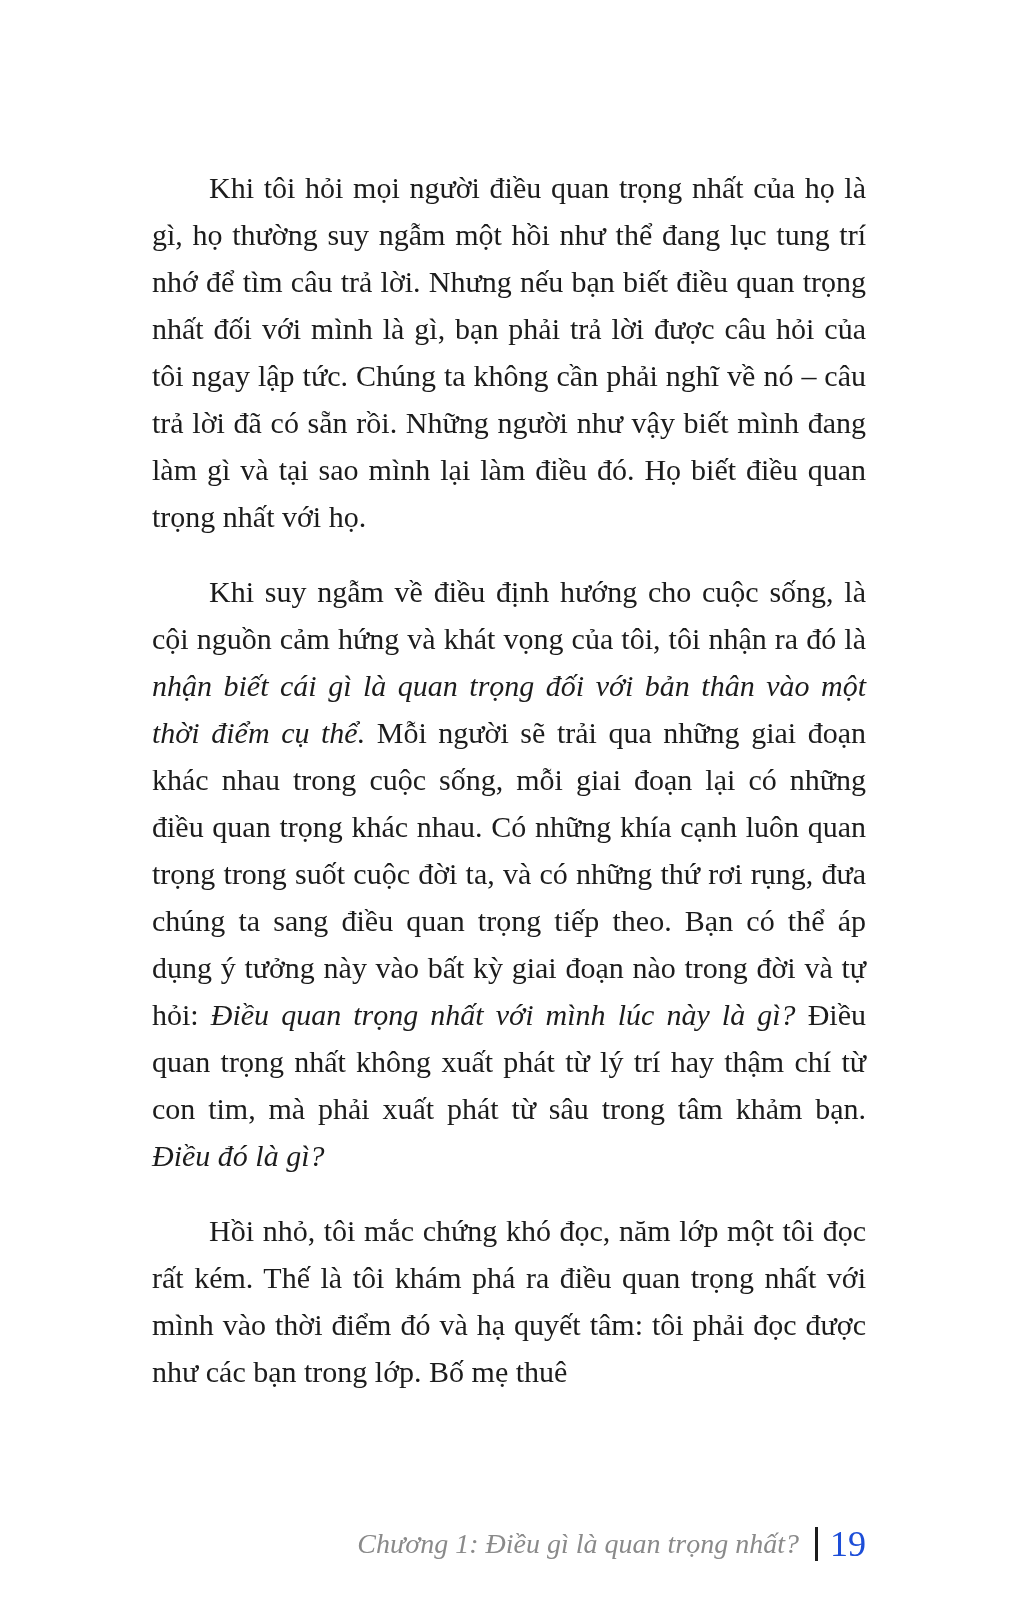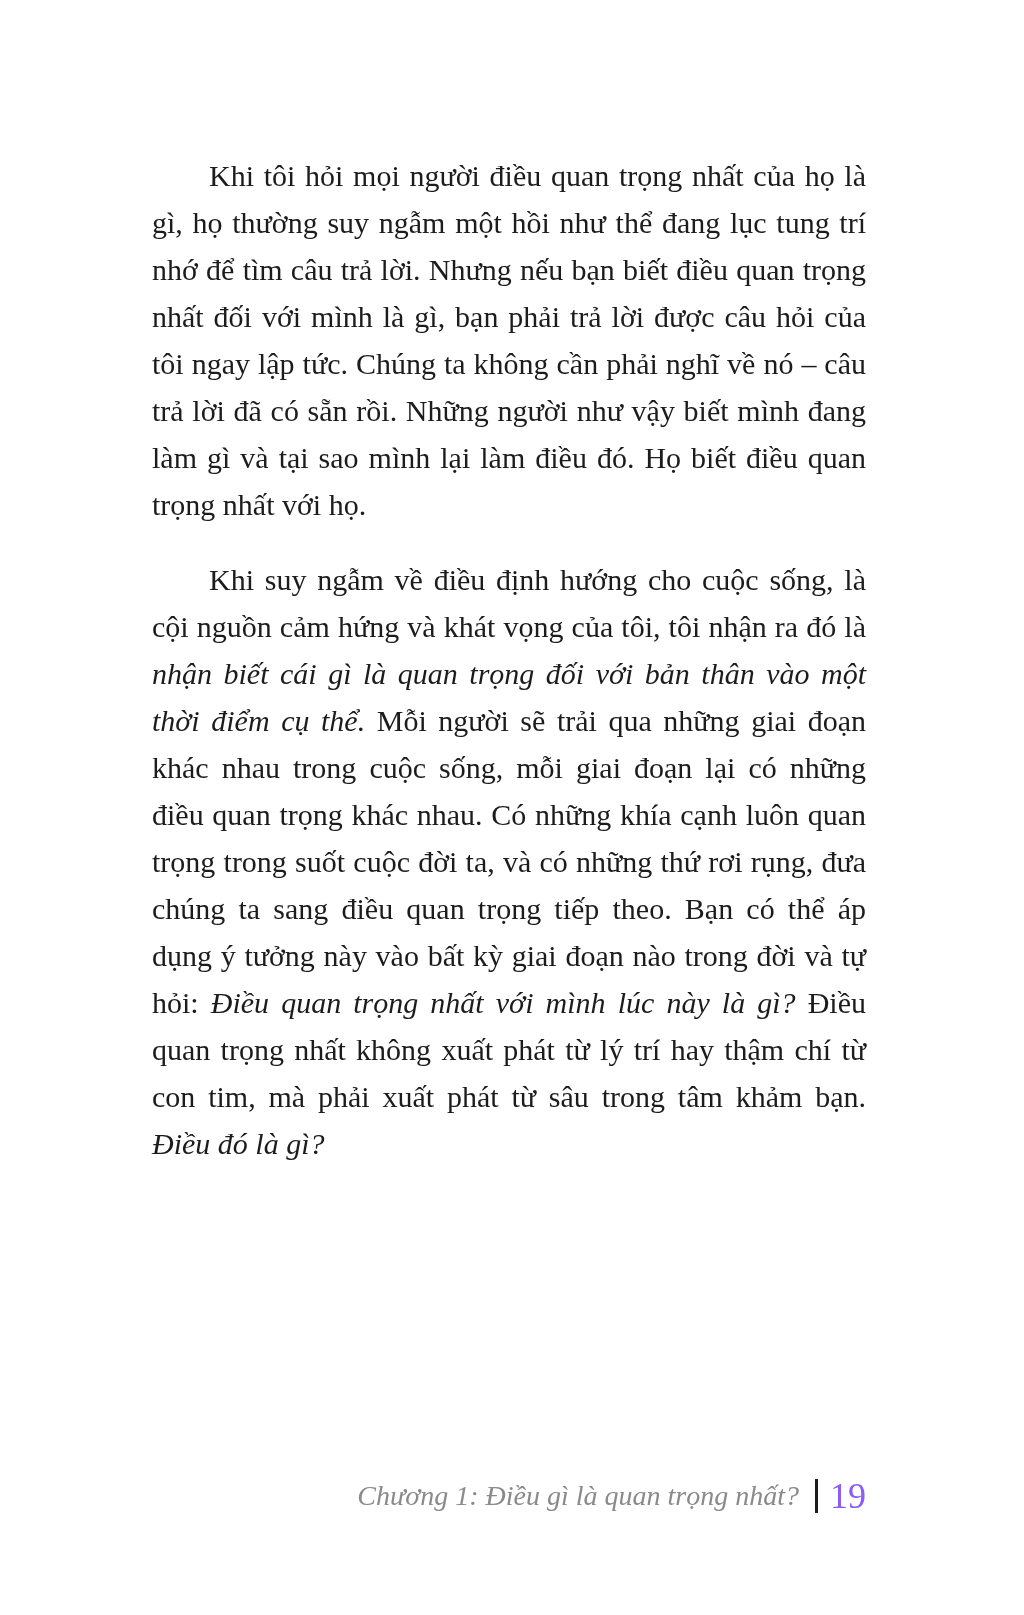--- a/index.html
+++ b/index.html
@@ -11,72 +11,73 @@
     position: relative;
     width: 1024px;
     height: 1615px;
     background: #ffffff;
     overflow: hidden;
     font-family: "Liberation Serif", "DejaVu Serif", serif;
   }
   .body-text {
     position: absolute;
     left: 152px;
-    top: 152px;
+    top: 164px;
     width: 714px;
     color: #1c1c1c;
     font-size: 30px;
     line-height: 47px;
     text-align: justify;
     text-align-last: left;
   }
   .para {
     margin: 0;
     text-indent: 57px;
   }
   .para + .para {
     margin-top: 28px;
   }
   .para em {
     font-style: italic;
   }
   .page-footer {
     position: absolute;
-    top: 1478px;
+    top: 1526px;
     right: 158px;
     display: flex;
     align-items: center;
   }
   .chapter-label {
     font-style: italic;
     font-size: 28px;
     color: #8a8a8a;
     white-space: nowrap;
   }
   .footer-divider {
     display: inline-block;
     width: 3px;
     height: 34px;
     background: #1c1c1c;
     margin: 0 12px 0 16px;
   }
   .page-number {
     font-size: 36px;
-    color: #8b5cf6;
+    color: #1d4ed8;
     line-height: 1;
   }
 </style>
 </head>
 <body>
 
 <div class="page">
 
   <div class="body-text">
     <p class="para"><span>Khi tôi hỏi mọi người điều quan trọng nhất của họ là gì, họ thường suy ngẫm một hồi như thể đang lục tung trí nhớ để tìm câu trả lời. Nhưng nếu bạn biết điều quan trọng nhất đối với mình là gì, bạn phải trả lời được câu hỏi của tôi ngay lập tức. Chúng ta không cần phải nghĩ về nó – câu trả lời đã có sẵn rồi. Những người như vậy biết mình đang làm gì và tại sao mình lại làm điều đó. Họ biết điều quan trọng nhất với họ.</span></p>
     <p class="para"><span>Khi suy ngẫm về điều định hướng cho cuộc sống, là cội nguồn cảm hứng và khát vọng của tôi, tôi nhận ra đó là </span><em>nhận biết cái gì là quan trọng đối với bản thân vào một thời điểm cụ thể.</em><span> Mỗi người sẽ trải qua những giai đoạn khác nhau trong cuộc sống, mỗi giai đoạn lại có những điều quan trọng khác nhau. Có những khía cạnh luôn quan trọng trong suốt cuộc đời ta, và có những thứ rơi rụng, đưa chúng ta sang điều quan trọng tiếp theo. Bạn có thể áp dụng ý tưởng này vào bất kỳ giai đoạn nào trong đời và tự hỏi: </span><em>Điều quan trọng nhất với mình lúc này là gì?</em><span> Điều quan trọng nhất không xuất phát từ lý trí hay thậm chí từ con tim, mà phải xuất phát từ sâu trong tâm khảm bạn. </span><em>Điều đó là gì?</em></p>
+    <p class="para"><span>Hồi nhỏ, tôi mắc chứng khó đọc, năm lớp một tôi đọc rất kém. Thế là tôi khám phá ra điều quan trọng nhất với mình vào thời điểm đó và hạ quyết tâm: tôi phải đọc được như các bạn trong lớp. Bố mẹ thuê</span></p>
   </div>
 
   <div class="page-footer">
     <span class="chapter-label">Chương 1: Điều gì là quan trọng nhất?</span>
     <span class="footer-divider"></span>
     <span class="page-number">19</span>
   </div>
 
 </div>
 

